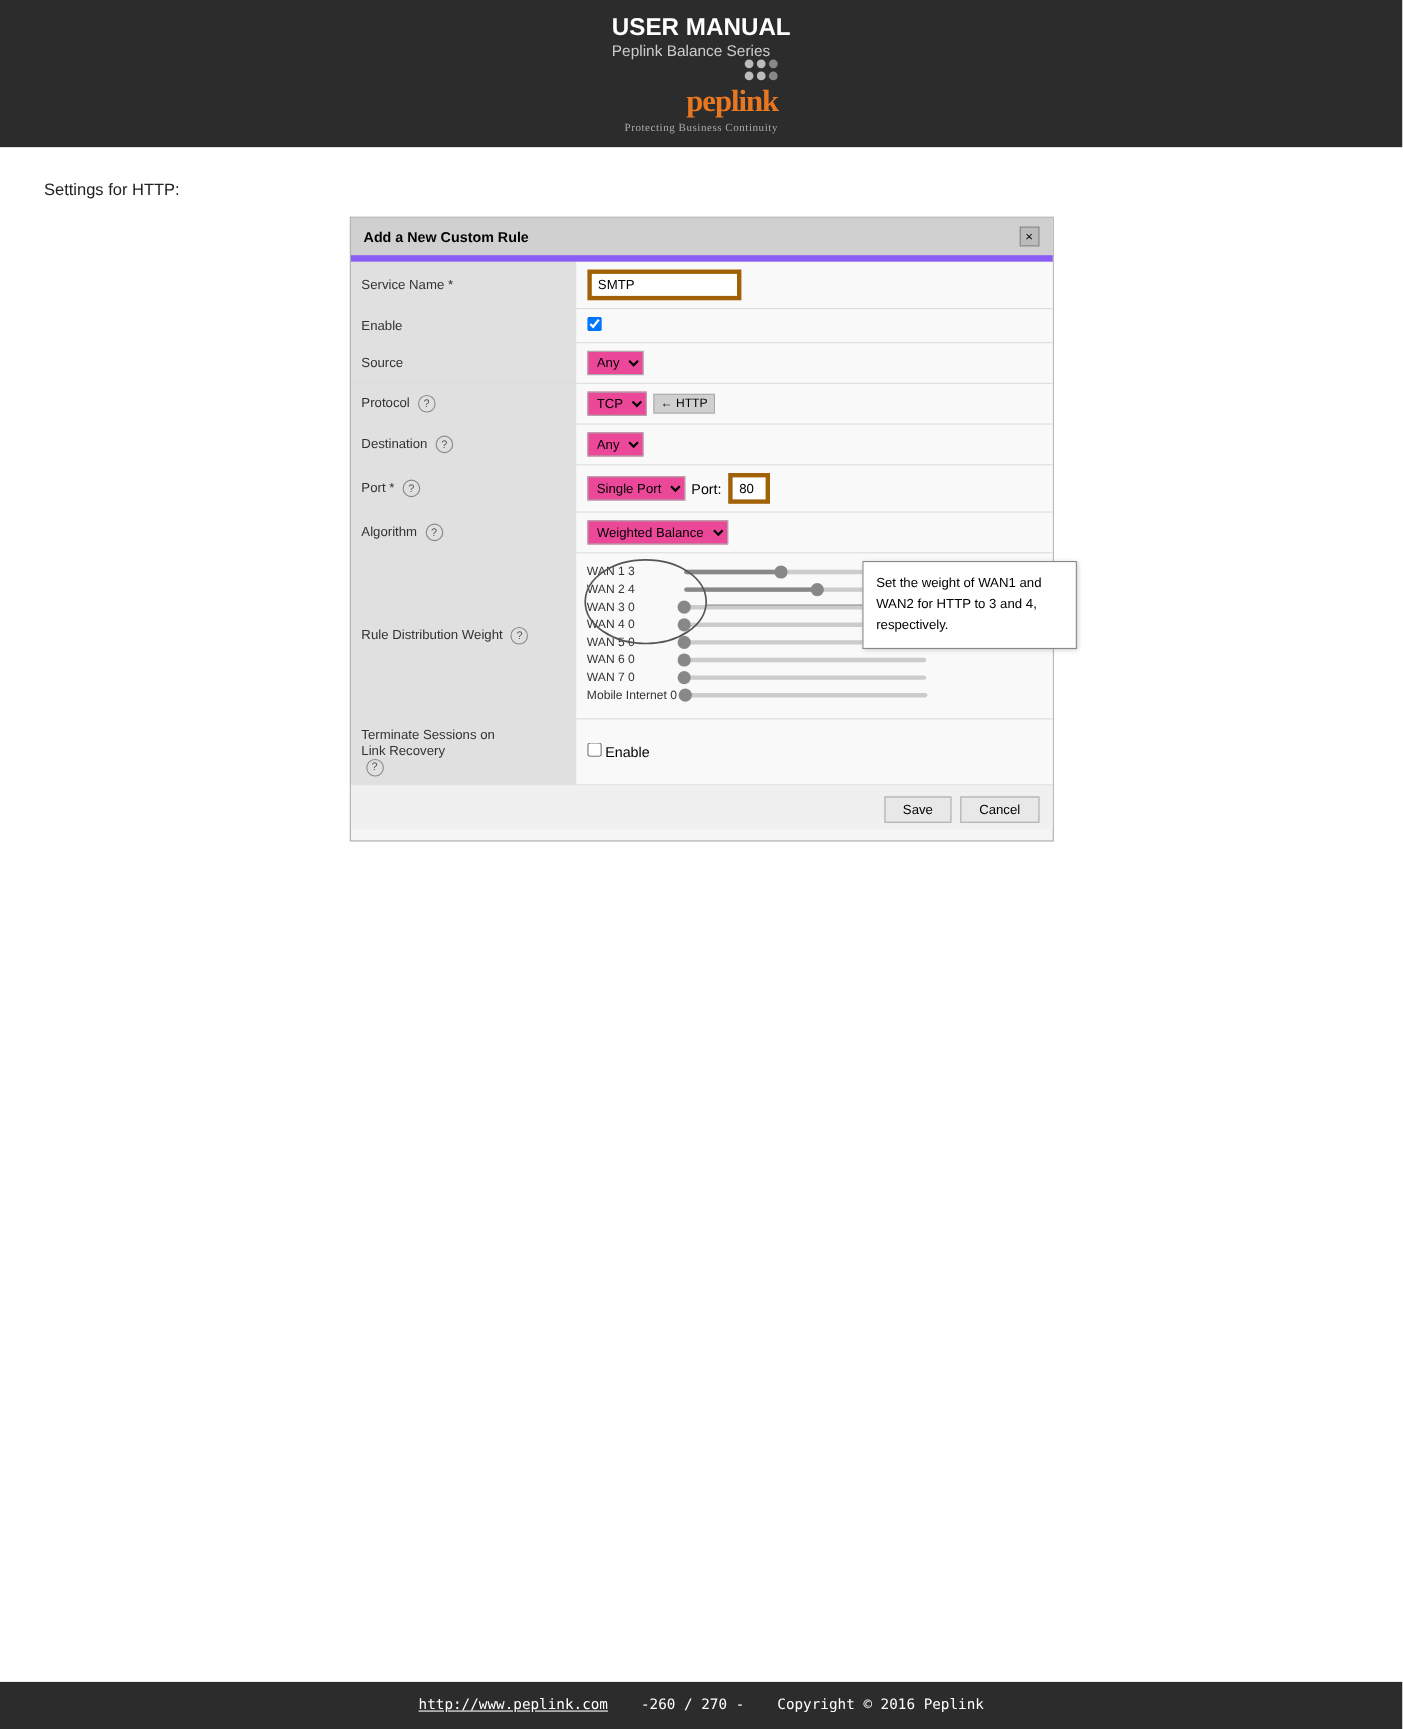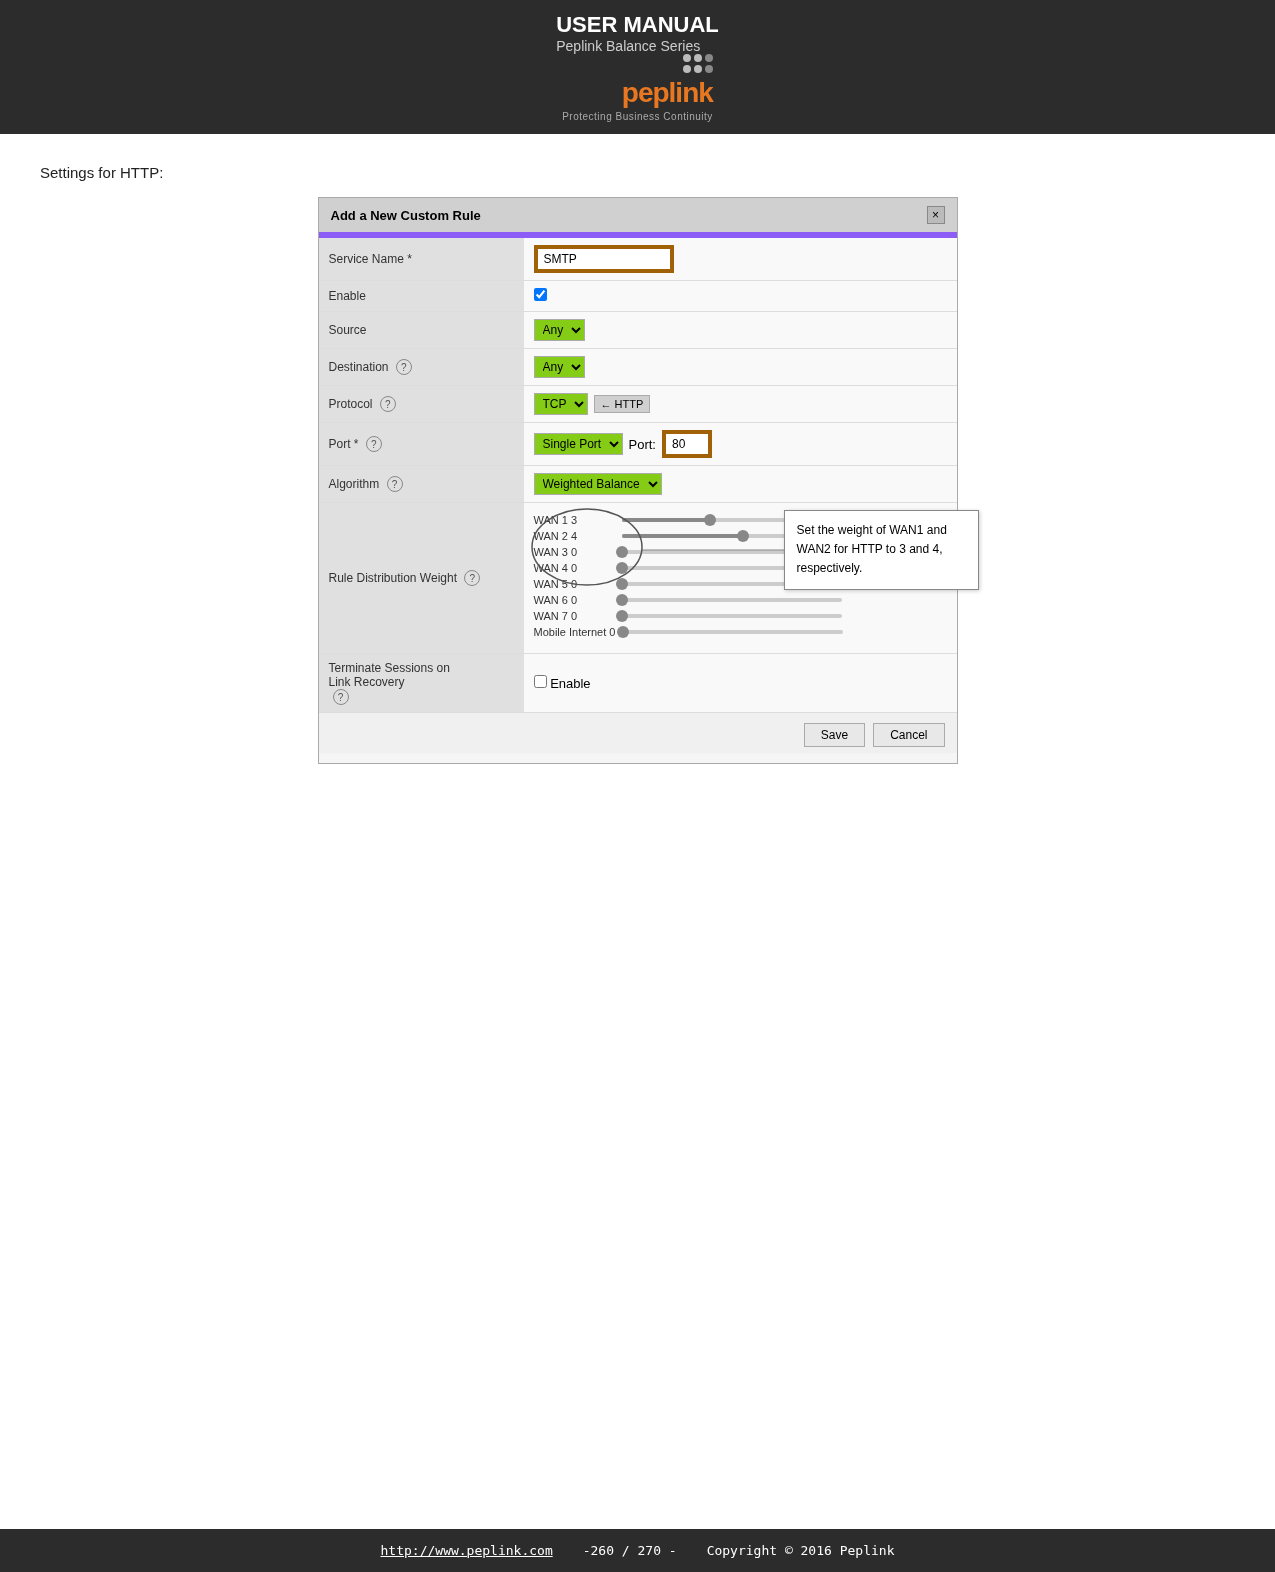--- a/index.html
+++ b/index.html
@@ -23,20 +23,21 @@
       min-height: 80px;
       flex-direction: column;
     }
     .header-title { color: #fff; }
     .header-title h1 { font-size: 22px; font-weight: bold; }
     .header-title p { font-size: 14px; color: #ccc; }
     .logo-area {
       display: flex;
       flex-direction: column;
       align-items: flex-end;
+      font-family: Liberation Serif, serif;
     }
     .logo-peplink {
       display: flex;
       align-items: center;
       gap: 6px;
     }
     .logo-dots {
       display: grid;
       grid-template-columns: repeat(3, 8px);
       gap: 3px;
@@ -152,21 +153,21 @@
       border: 4px solid #a16207;
       padding: 3px 6px;
       font-size: 12px;
       background: #fff;
     }
 
     select {
       border: 1px solid #aaa;
       padding: 2px 4px;
       font-size: 12px;
-      background: #84cc16;
+      background: #ec4899;
     }
 
     .protocol-row {
       display: flex;
       align-items: center;
       gap: 6px;
     }
     .arrow-btn {
       background: #d0d0d0;
       border: 1px solid #aaa;
@@ -334,60 +335,60 @@
             <td class="label-cell">Source</td>
             <td class="value-cell">
               <select>
                 <option>Any</option>
               </select>
             </td>
           </tr>
 
           <tr>
             <td class="label-cell">
-              <span>Destination</span>
-              <span class="help-icon">?</span>
-            </td>
-            <td class="value-cell">
-              <select>
-                <option>Any</option>
-              </select>
-            </td>
-          </tr>
-
-          <tr>
-            <td class="label-cell">
               <span>Protocol</span>
               <span class="help-icon">?</span>
             </td>
             <td class="value-cell">
               <div class="protocol-row">
                 <select>
                   <option>TCP</option>
                 </select>
                 <button class="arrow-btn">
                   <span>←</span>
                   <span>HTTP</span>
                 </button>
               </div>
             </td>
           </tr>
 
           <tr>
             <td class="label-cell">
+              <span>Destination</span>
+              <span class="help-icon">?</span>
+            </td>
+            <td class="value-cell">
+              <select>
+                <option>Any</option>
+              </select>
+            </td>
+          </tr>
+
+          <tr>
+            <td class="label-cell">
               <span>Port *</span>
               <span class="help-icon">?</span>
             </td>
             <td class="value-cell">
               <div class="port-row">
                 <select>
                   <option>Single Port</option>
                 </select>
                 <span>Port:</span>
-                <input type="text" value="80" style="width: 50px;">
+                <input type="text" value="80" style="width: 38px;">
               </div>
             </td>
           </tr>
 
           <tr>
             <td class="label-cell">
               <span>Algorithm</span>
               <span class="help-icon">?</span>
             </td>
             <td class="value-cell">

